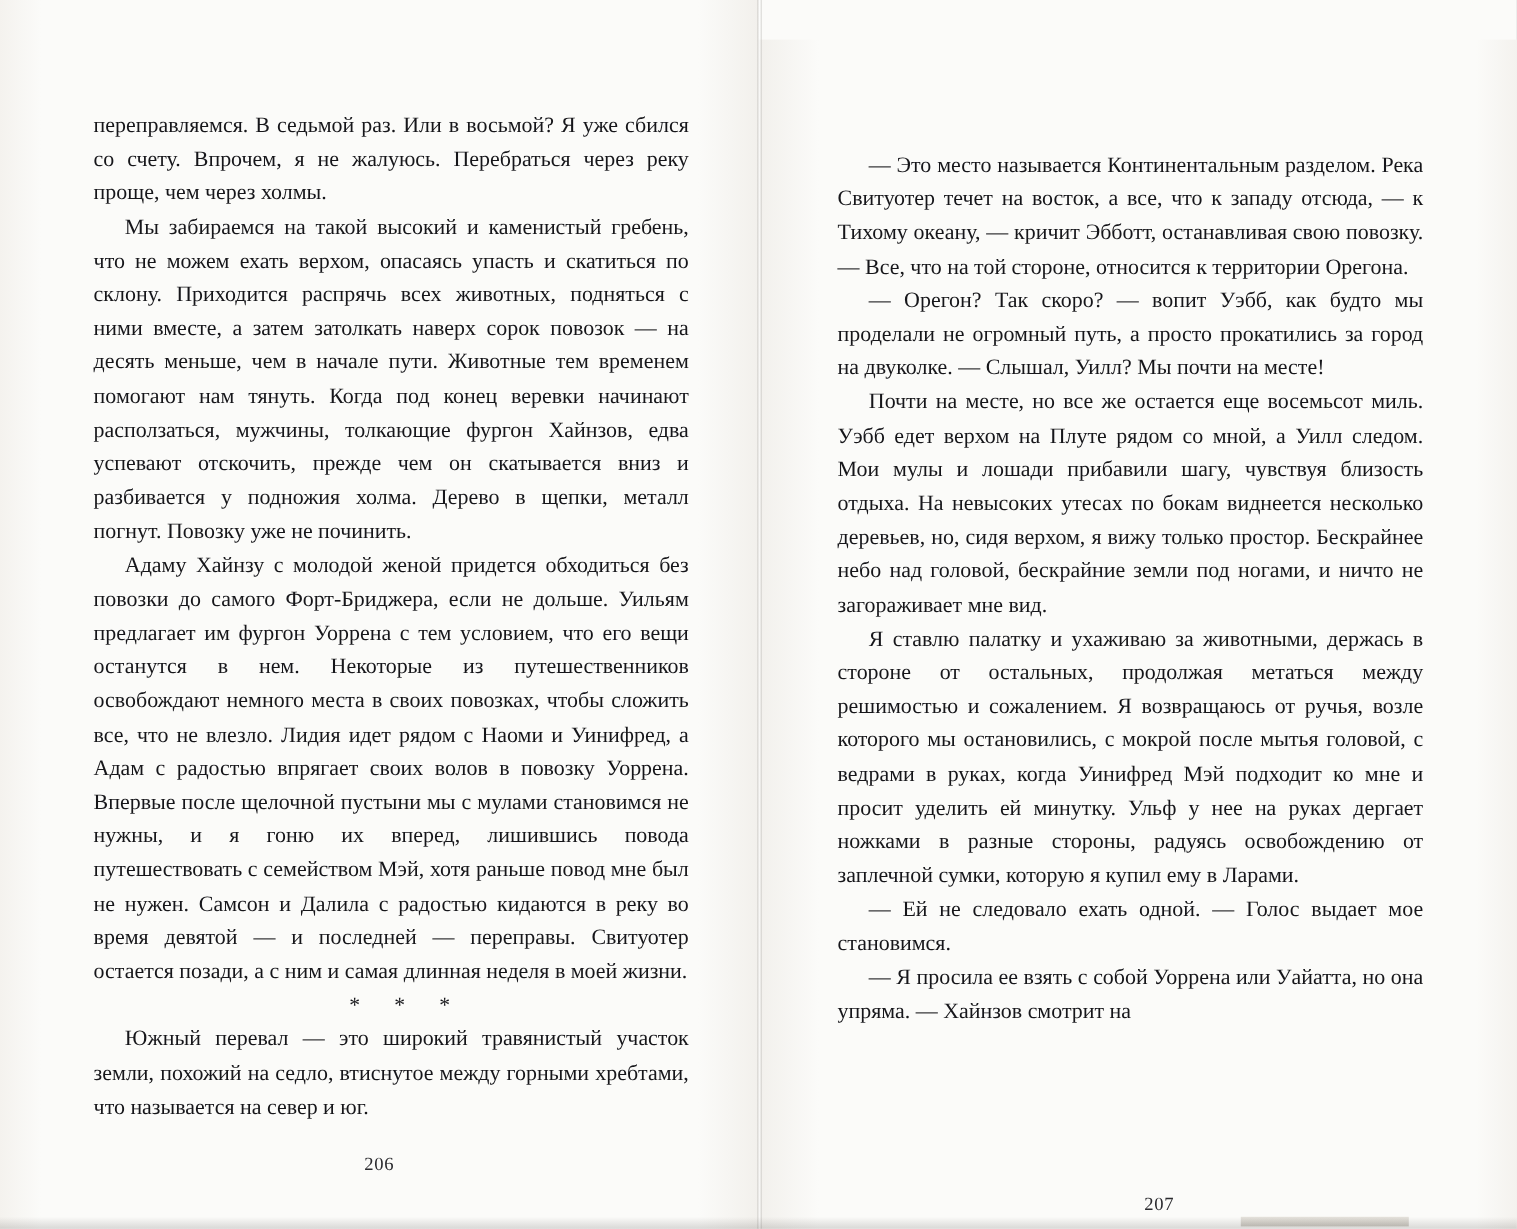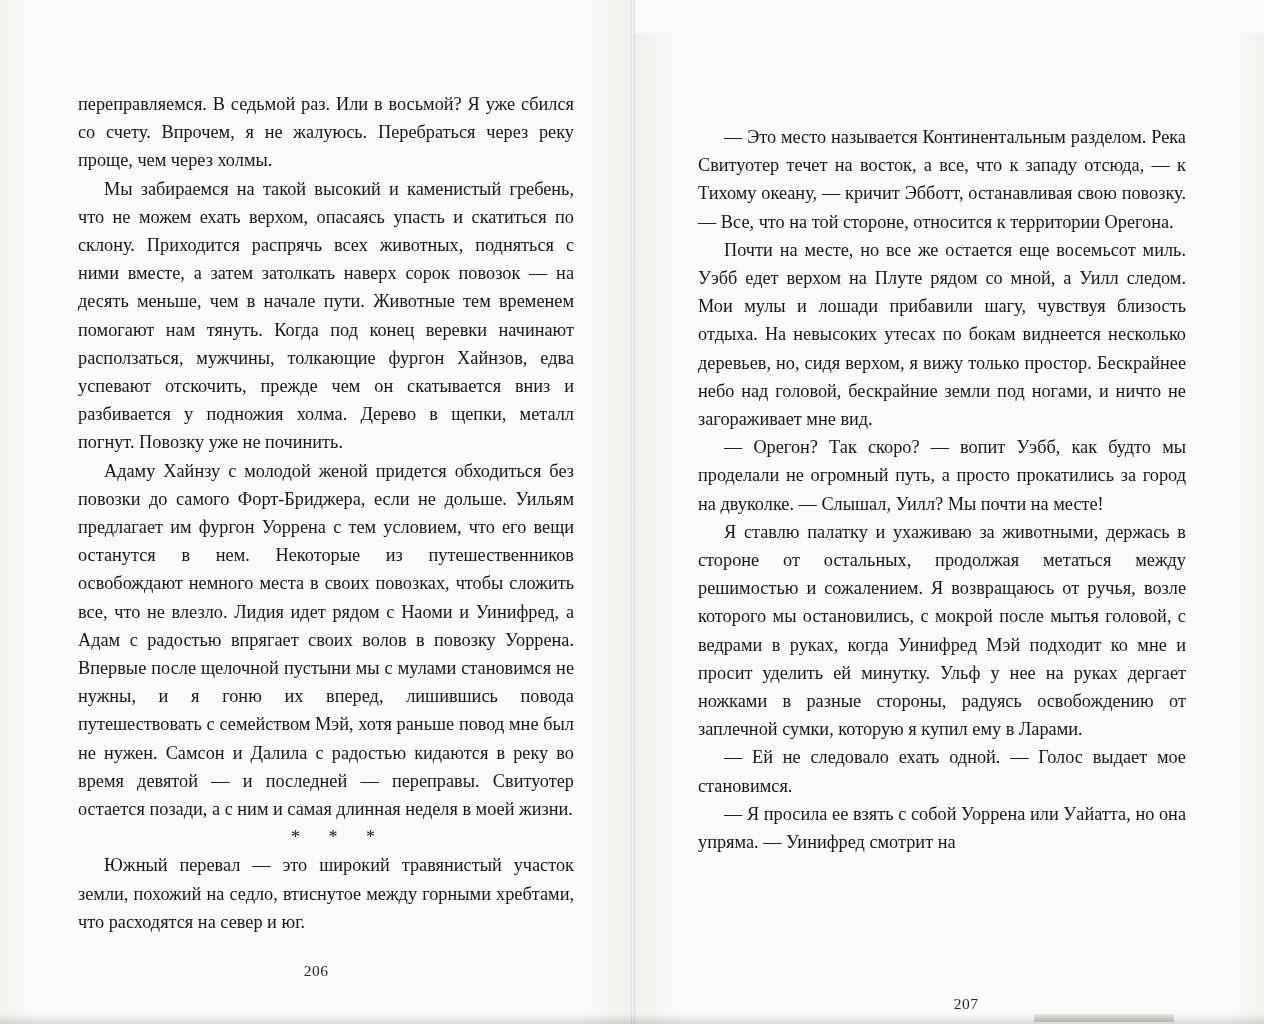--- a/index.html
+++ b/index.html
@@ -116,33 +116,33 @@
 
 <div id="book">
   <div id="spread">
 
     <div class="page left">
       <div class="textcol">
         <p class="noindent">переправляемся. В седьмой раз. Или в восьмой? Я уже сбился со счету. Впрочем, я не жалуюсь. Перебраться через реку проще, чем через холмы.</p>
         <p>Мы забираемся на такой высокий и каменистый гребень, что не можем ехать верхом, опасаясь упасть и скатиться по склону. Приходится распрячь всех животных, подняться с ними вместе, а затем затолкать наверх сорок повозок — на десять меньше, чем в начале пути. Животные тем временем помогают нам тянуть. Когда под конец веревки начинают расползаться, мужчины, толкающие фургон Хайнзов, едва успевают отскочить, прежде чем он скатывается вниз и разбивается у подножия холма. Дерево в щепки, металл погнут. Повозку уже не починить.</p>
         <p>Адаму Хайнзу с молодой женой придется обходиться без повозки до самого Форт-Бриджера, если не дольше. Уильям предлагает им фургон Уоррена с тем условием, что его вещи останутся в нем. Некоторые из путешественников освобождают немного места в своих повозках, чтобы сложить все, что не влезло. Лидия идет рядом с Наоми и Уинифред, а Адам с радостью впрягает своих волов в повозку Уоррена. Впервые после щелочной пустыни мы с мулами становимся не нужны, и я гоню их вперед, лишившись повода путешествовать с семейством Мэй, хотя раньше повод мне был не нужен. Самсон и Далила с радостью кидаются в реку во время девятой — и последней — переправы. Свитуотер остается позади, а с ним и самая длинная неделя в моей жизни.</p>
         <p class="sep">* * *</p>
-        <p>Южный перевал — это широкий травянистый участок земли, похожий на седло, втиснутое между горными хребтами, что расходятся на север и юг.</p>
+        <p>Южный перевал — это широкий травянистый участок земли, похожий на седло, втиснутое между горными хребтами, что называется на север и юг.</p>
       </div>
       <div class="folio">206</div>
     </div>
 
     <div class="page right">
       <div class="textcol">
         <p>— Это место называется Континентальным разделом. Река Свитуотер течет на восток, а все, что к западу отсюда, — к Тихому океану, — кричит Эбботт, останавливая свою повозку. — Все, что на той стороне, относится к территории Орегона.</p>
+        <p>— Орегон? Так скоро? — вопит Уэбб, как будто мы проделали не огромный путь, а просто прокатились за город на двуколке. — Слышал, Уилл? Мы почти на месте!</p>
         <p>Почти на месте, но все же остается еще восемьсот миль. Уэбб едет верхом на Плуте рядом со мной, а Уилл следом. Мои мулы и лошади прибавили шагу, чувствуя близость отдыха. На невысоких утесах по бокам виднеется несколько деревьев, но, сидя верхом, я вижу только простор. Бескрайнее небо над головой, бескрайние земли под ногами, и ничто не загораживает мне вид.</p>
-        <p>— Орегон? Так скоро? — вопит Уэбб, как будто мы проделали не огромный путь, а просто прокатились за город на двуколке. — Слышал, Уилл? Мы почти на месте!</p>
         <p>Я ставлю палатку и ухаживаю за животными, держась в стороне от остальных, продолжая метаться между решимостью и сожалением. Я возвращаюсь от ручья, возле которого мы остановились, с мокрой после мытья головой, с ведрами в руках, когда Уинифред Мэй подходит ко мне и просит уделить ей минутку. Ульф у нее на руках дергает ножками в разные стороны, радуясь освобождению от заплечной сумки, которую я купил ему в Ларами.</p>
         <p>— Ей не следовало ехать одной. — Голос выдает мое становимся.</p>
-        <p>— Я просила ее взять с собой Уоррена или Уайатта, но она упряма. — Уинифред смотрит на</p>
+        <p>— Я просила ее взять с собой Уоррена или Уайатта, но она упряма. — Хайнзов смотрит на</p>
       </div>
       <div class="folio">207</div>
     </div>
 
     <div class="gutter"></div>
     <div class="corner-fold"></div>
     <div class="page-edge-shadow"></div>
   </div>
 </div>
 

